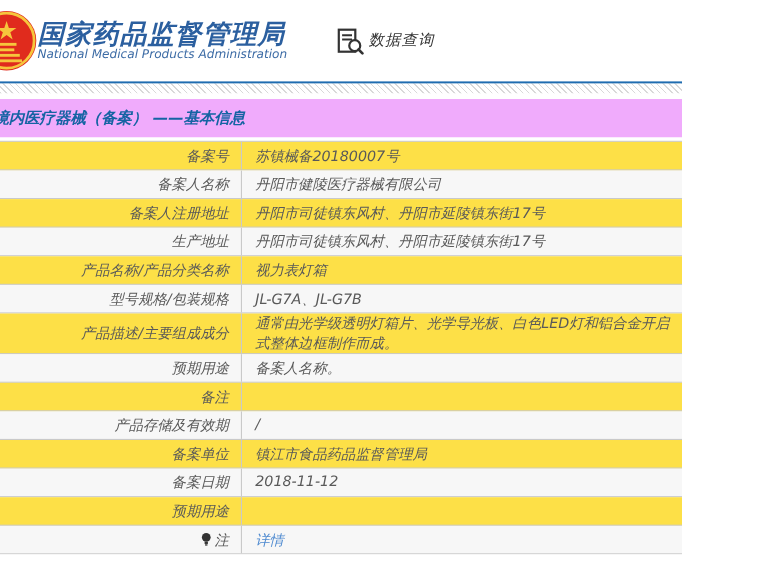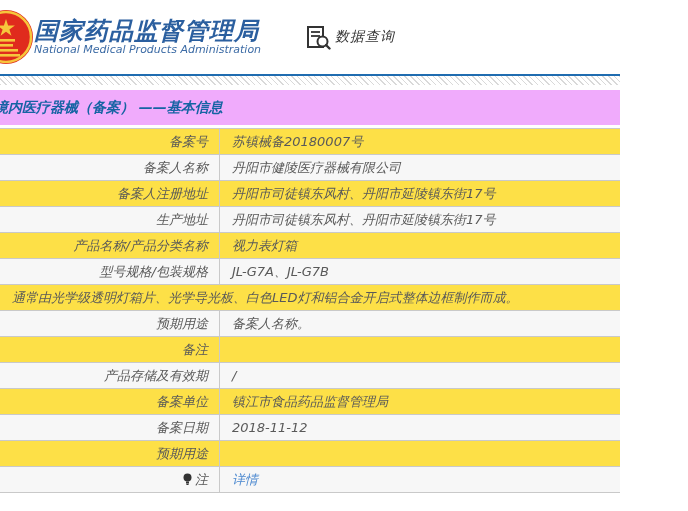--- a/index.html
+++ b/index.html
@@ -126,20 +126,21 @@
       <div class="cell-label">产品名称/产品分类名称</div>
       <div class="cell-value">视力表灯箱</div>
     </div>
 
     <div class="row">
       <div class="cell-label">型号规格/包装规格</div>
       <div class="cell-value">JL-G7A、JL-G7B</div>
     </div>
 
     <div class="row">
+      <div class="cell-label">产品描述/主要组成成分</div>
       <div class="cell-value">通常由光学级透明灯箱片、光学导光板、白色LED灯和铝合金开启式整体边框制作而成。</div>
     </div>
 
     <div class="row">
       <div class="cell-label">预期用途</div>
       <div class="cell-value">备案人名称。</div>
     </div>
 
     <div class="row">
       <div class="cell-label">备注</div>

